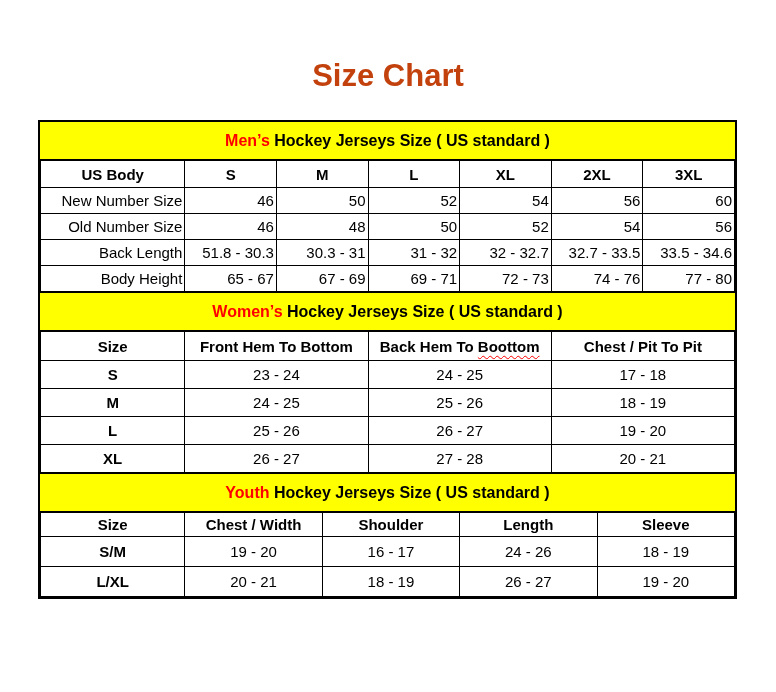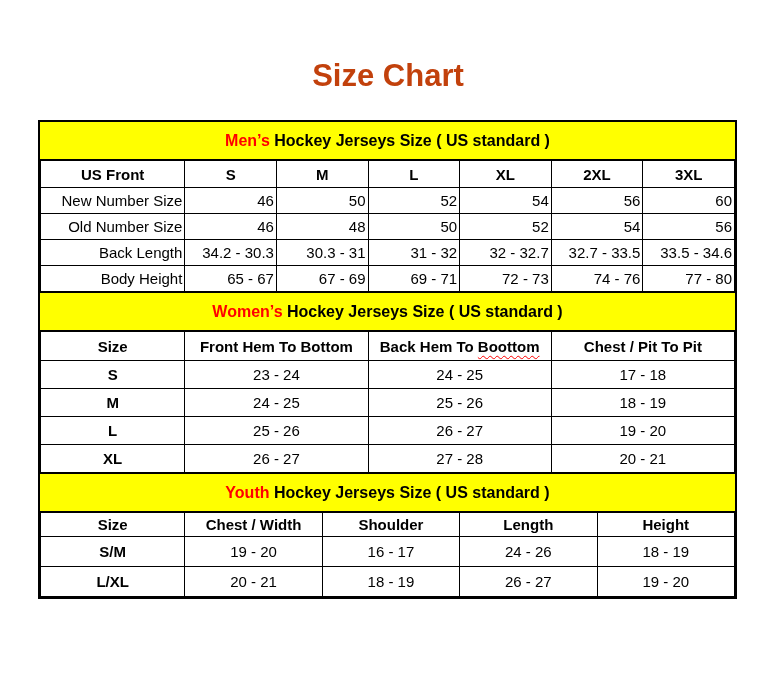--- a/index.html
+++ b/index.html
@@ -80,21 +80,21 @@
       <col style="width:20.8%">
       <col style="width:13.2%">
         <col style="width:13.2%">
         <col style="width:13.2%">
       <col style="width:13.2%">
         <col style="width:13.2%">
         <col style="width:13.2%">
     </colgroup>
     <tbody>
         <tr>
-      <th>US Front</th>
+      <th>US Body</th>
       <th>S</th>
       <th>M</th>
       <th>L</th>
       <th>XL</th>
       <th>2XL</th>
       <th>3XL</th>
     </tr>
     <tr>
       <td>New Number Size</td>
       <td>46</td>
@@ -108,21 +108,21 @@
       <td>Old Number Size</td>
       <td>46</td>
       <td>48</td>
       <td>50</td>
       <td>52</td>
       <td>54</td>
       <td>56</td>
     </tr>
     <tr>
       <td>Back Length</td>
-      <td>34.2 - 30.3</td>
+      <td>51.8 - 30.3</td>
       <td>30.3 - 31</td>
       <td>31 - 32</td>
       <td>32 - 32.7</td>
       <td>32.7 - 33.5</td>
       <td>33.5 - 34.6</td>
     </tr>
     <tr>
       <td>Body Height</td>
       <td>65 - 67</td>
       <td>67 - 69</td>
@@ -190,21 +190,21 @@
         <col style="width:19.8%">
         <col style="width:19.8%">
         <col style="width:19.8%">
     </colgroup>
     <tbody>
         <tr>
       <th>Size</th>
       <th>Chest / Width</th>
       <th>Shoulder</th>
       <th>Length</th>
-      <th>Height</th>
+      <th>Sleeve</th>
     </tr>
     <tr>
       <td class="lbl-bold">S/M</td>
       <td>19 - 20</td>
       <td>16 - 17</td>
       <td>24 - 26</td>
       <td>18 - 19</td>
     </tr>
     <tr>
       <td class="lbl-bold">L/XL</td>

